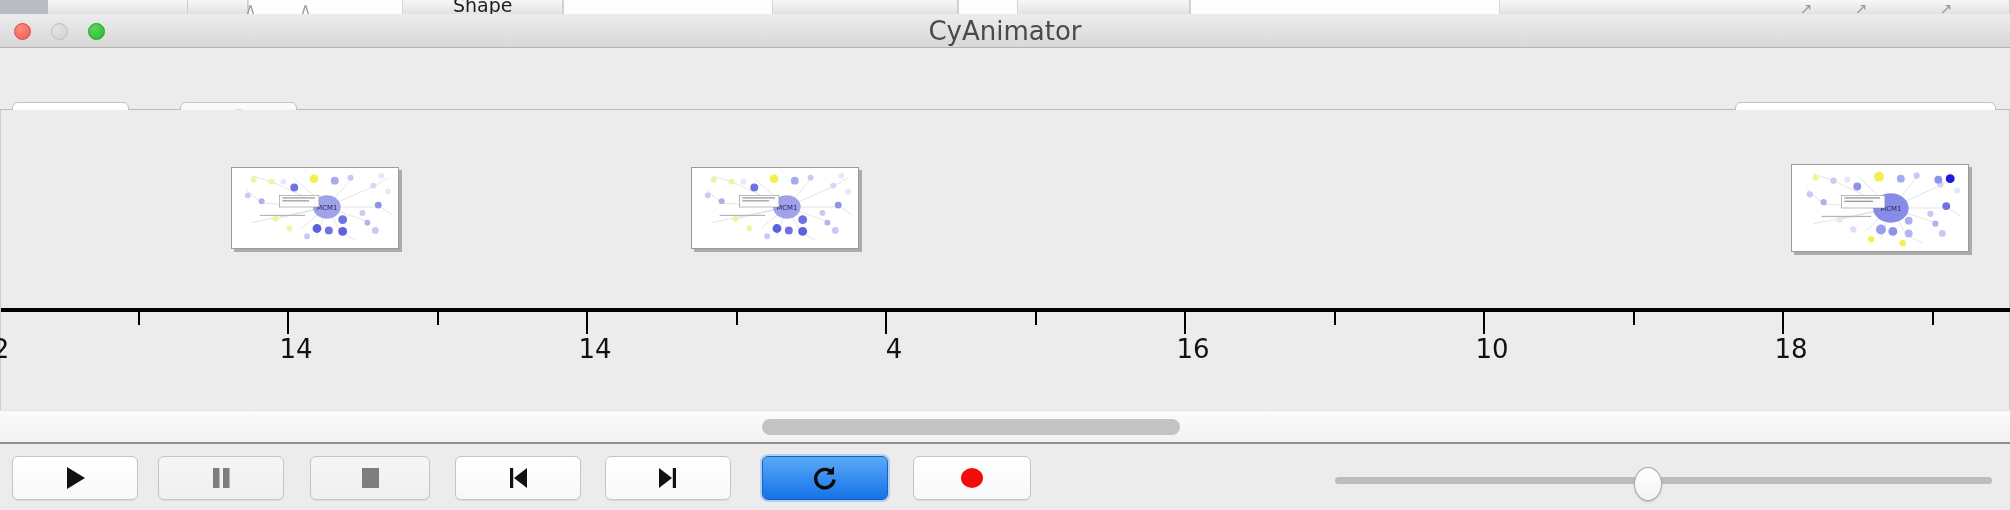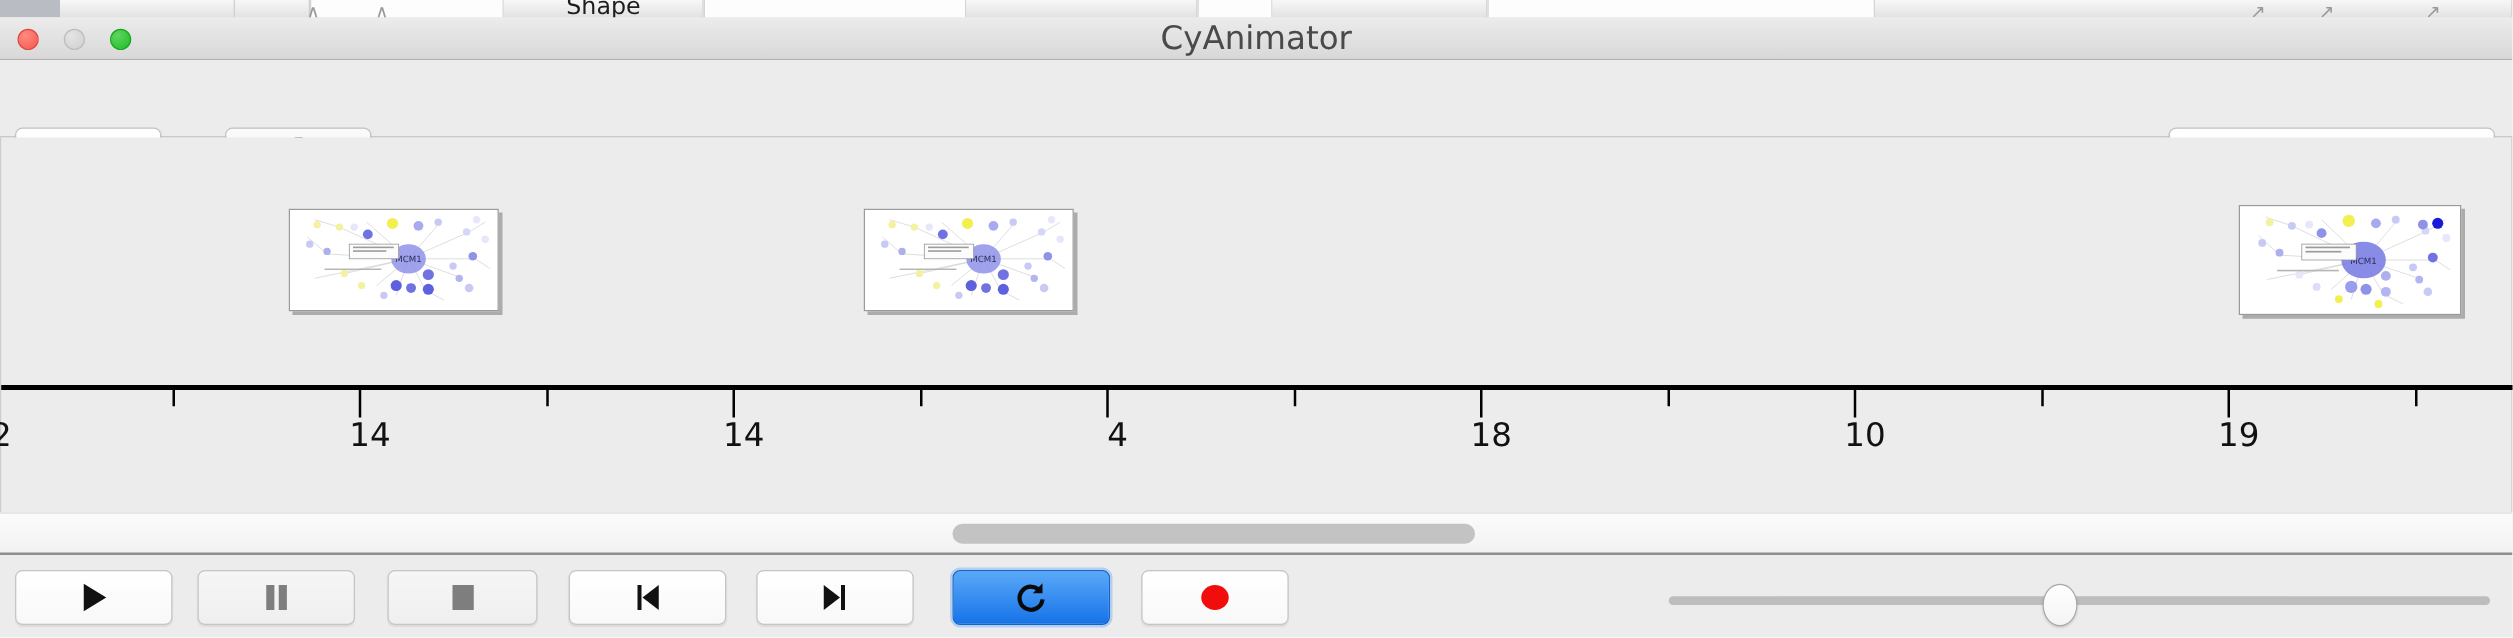--- a/index.html
+++ b/index.html
@@ -370,23 +370,23 @@
     <div class="tick major" style="left:585px;"></div>
     <div class="tick major" style="left:884px;"></div>
     <div class="tick major" style="left:1183px;"></div>
     <div class="tick major" style="left:1482px;"></div>
     <div class="tick major" style="left:1781px;"></div>
 
     <div class="ticklabel" style="left:0px;">2</div>
     <div class="ticklabel" style="left:295px;">14</div>
     <div class="ticklabel" style="left:594px;">14</div>
     <div class="ticklabel" style="left:893px;">4</div>
-    <div class="ticklabel" style="left:1192px;">18</div>
+    <div class="ticklabel" style="left:1192px;">16</div>
     <div class="ticklabel" style="left:1491px;">10</div>
-    <div class="ticklabel" style="left:1790px;">19</div>
+    <div class="ticklabel" style="left:1790px;">18</div>
 
   </div>
 
   <div class="scroll-row">
     <div class="scroll-thumb"></div>
   </div>
 
   <div class="controlbar">
 
     <div class="cbtn" style="left:12px; width:126px;">

